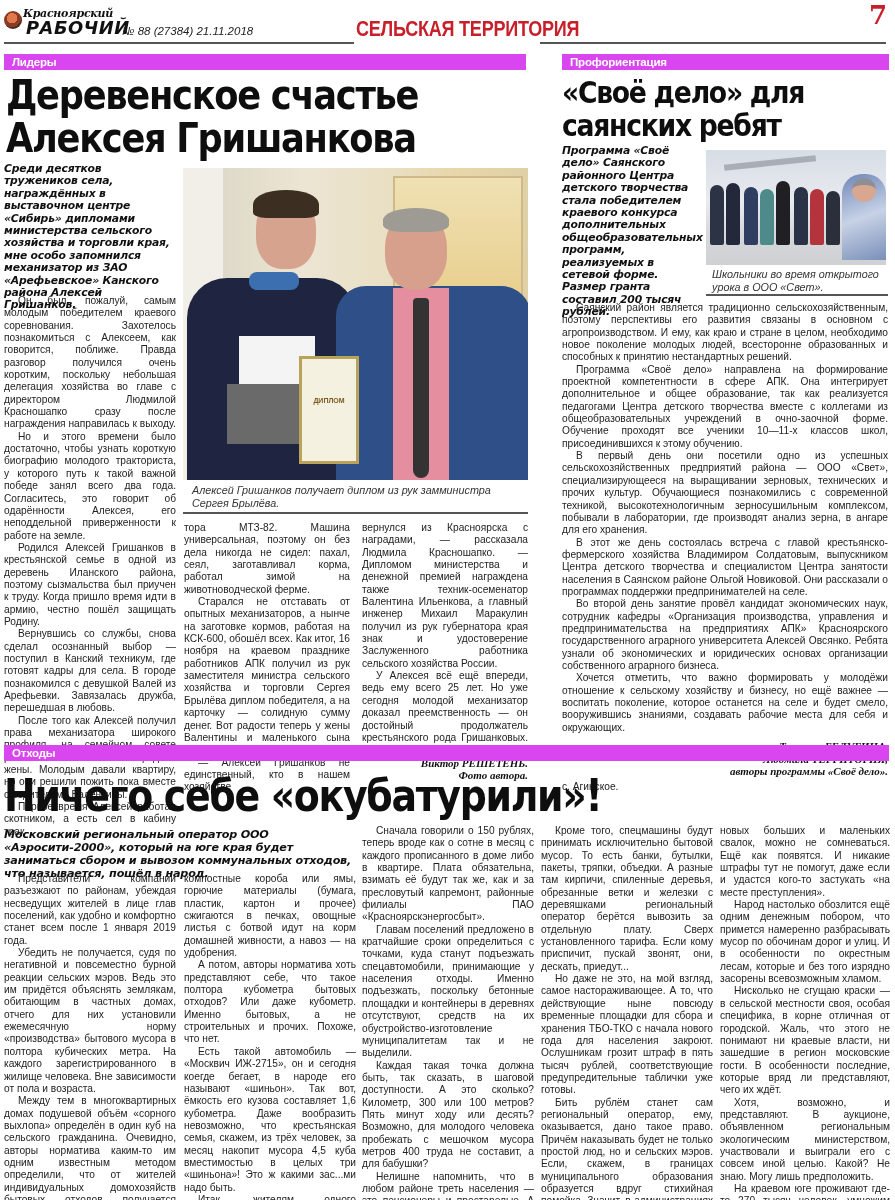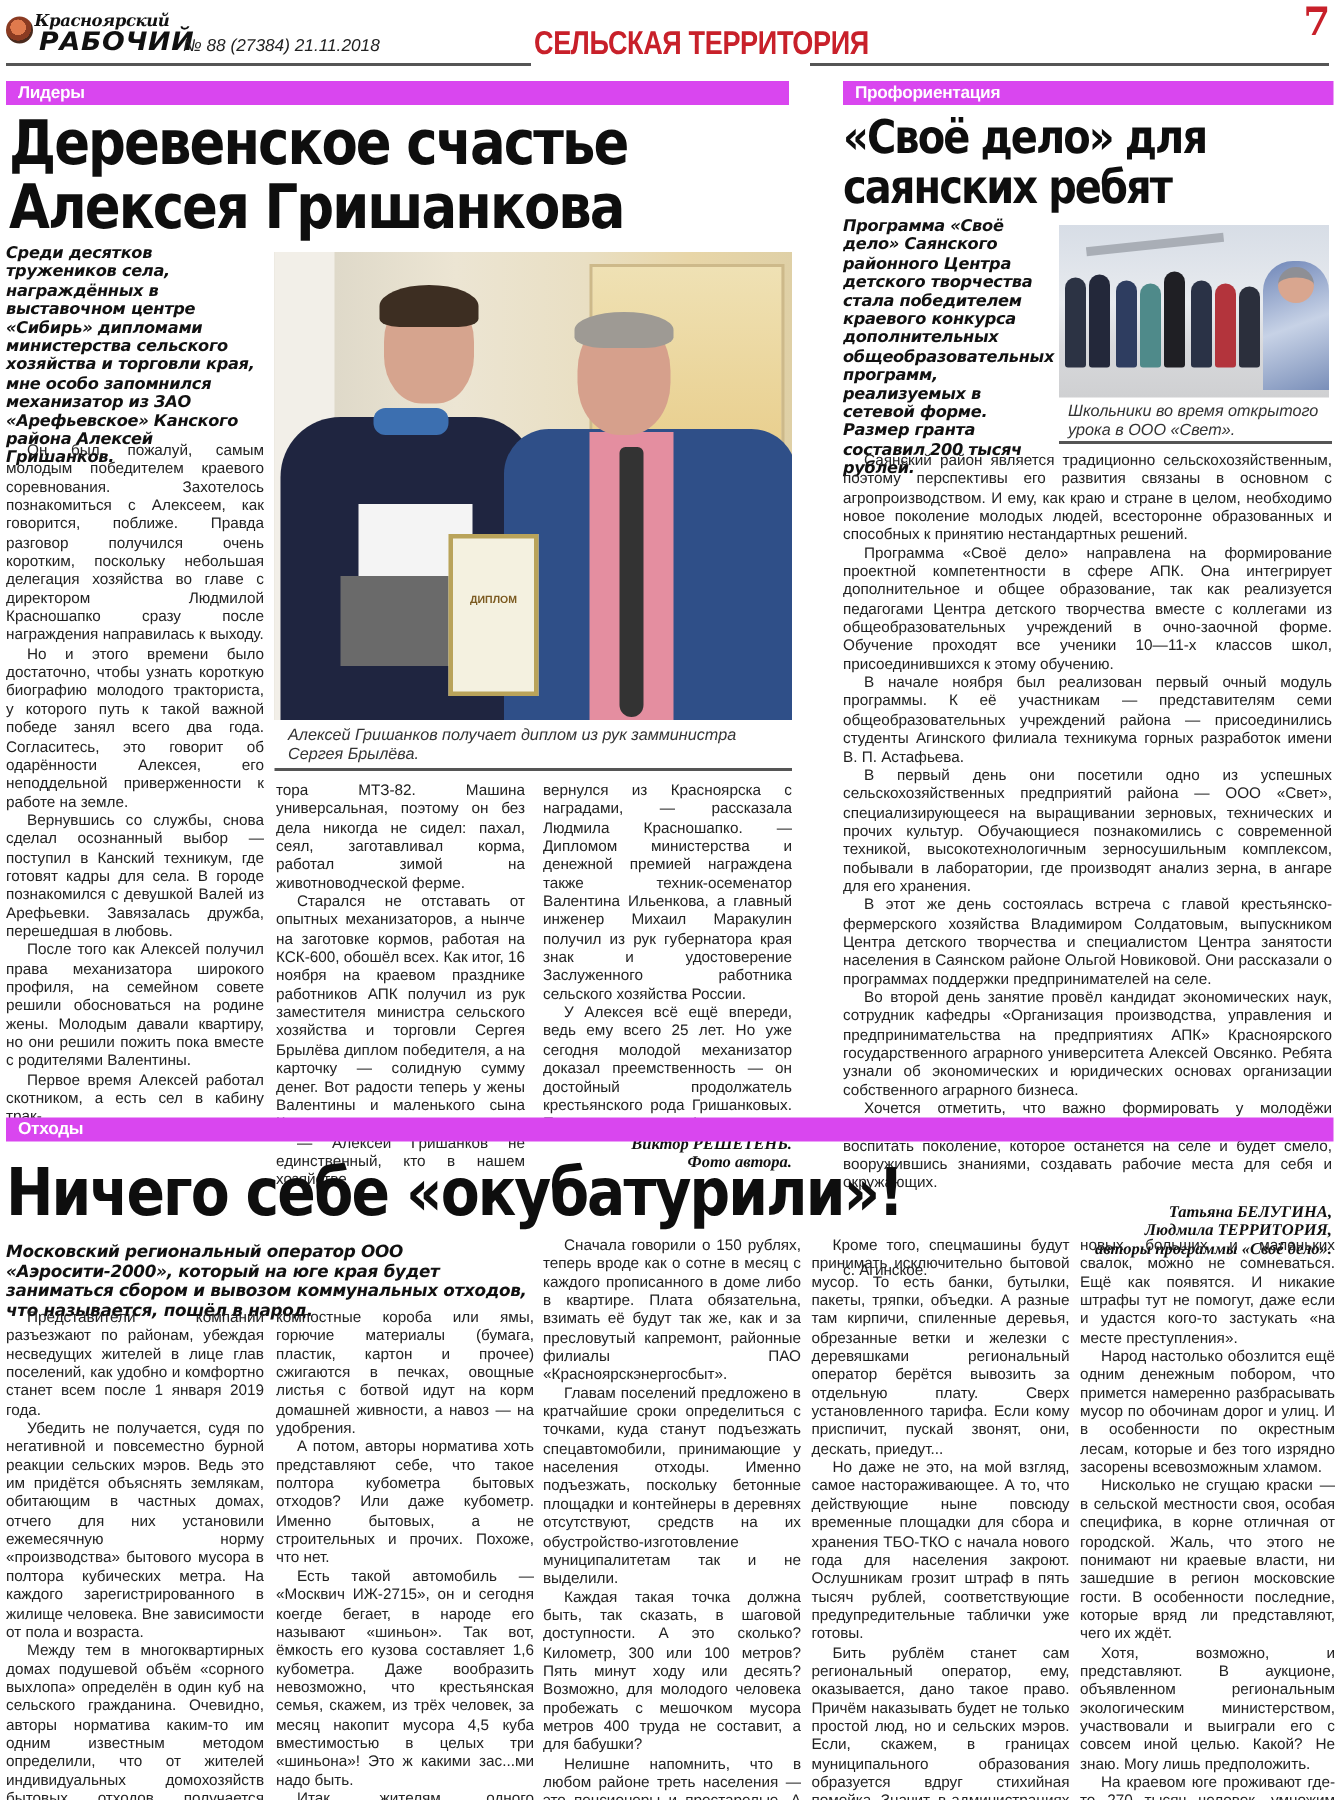--- a/index.html
+++ b/index.html
@@ -110,20 +110,21 @@
     <div class="diploma">
         <span>ДИПЛОМ</span>
       </div>
   </div>
   <p class="caption" style="left:192px; top:484px; width:330px;">Алексей Гришанков получает диплом из рук замминистра Сергея Брылёва.</p>
   <div class="hr" style="left:183px; top:512px; width:345px;"></div>
 
   <div class="col" style="left:4px; top:295px; width:172px;">
     <p>Он был, пожалуй, самым молодым победителем краевого соревнования. Захотелось познакомиться с Алексеем, как говорится, поближе. Правда разговор получился очень коротким, поскольку небольшая делегация хозяйства во главе с директором Людмилой Красношапко сразу после награждения направилась к выходу.</p>
     <p>Но и этого времени было достаточно, чтобы узнать короткую биографию молодого тракториста, у которого путь к такой важной победе занял всего два года. Согласитесь, это говорит об одарённости Алексея, его неподдельной приверженности к работе на земле.</p>
+    <p>Родился Алексей Гришанков в крестьянской семье в одной из деревень Иланского района, поэтому сызмальства был приучен к труду. Когда пришло время идти в армию, честно пошёл защищать Родину.</p>
     <p>Вернувшись со службы, снова сделал осознанный выбор — поступил в Канский техникум, где готовят кадры для села. В городе познакомился с девушкой Валей из Арефьевки. Завязалась дружба, перешедшая в любовь.</p>
     <p>После того как Алексей получил права механизатора широкого профиля, на семейном совете решили обосноваться на родине жены. Молодым давали квартиру, но они решили пожить пока вместе с родителями Валентины.</p>
     <p>Первое время Алексей работал скотником, а есть сел в кабину трак-</p>
   </div>
   <div class="col" style="left:184px; top:522px; width:166px;">
     <p style="text-indent:0">тора МТЗ-82. Машина универсальная, поэтому он без дела никогда не сидел: пахал, сеял, заготавливал корма, работал зимой на животноводческой ферме.</p>
     <p>Старался не отставать от опытных механизаторов, а нынче на заготовке кормов, работая на КСК-600, обошёл всех. Как итог, 16 ноября на краевом празднике работников АПК получил из рук заместителя министра сельского хозяйства и торговли Сергея Брылёва диплом победителя, а на карточку — солидную сумму денег. Вот радости теперь у жены Валентины и маленького сына Коленьки.</p>
     <p>— Алексей Гришанков не единственный, кто в нашем хозяйстве</p>
   </div>
   <div class="col" style="left:362px; top:522px; width:166px;">
@@ -154,21 +155,20 @@
     <div class="person" style="left:120px; height:54px; background:#2b2f3c;"></div>
     <div class="bigman"></div>
     <div class="bigman-head"></div>
   </div>
   <p class="caption" style="left:712px; top:268px; width:176px;">Школьники во время открытого урока в ООО «Свет».</p>
   <div class="hr" style="left:706px; top:294px; width:182px;"></div>
 
   <div class="col" style="left:562px; top:302px; width:326px;">
     <p>Саянский район является традиционно сельскохозяйственным, поэтому перспективы его развития связаны в основном с агропроизводством. И ему, как краю и стране в целом, необходимо новое поколение молодых людей, всесторонне образованных и способных к принятию нестандартных решений.</p>
     <p>Программа «Своё дело» направлена на формирование проектной компетентности в сфере АПК. Она интегрирует дополнительное и общее образование, так как реализуется педагогами Центра детского творчества вместе с коллегами из общеобразовательных учреждений в очно-заочной форме. Обучение проходят все ученики 10—11-х классов школ, присоединившихся к этому обучению.</p>
-    <p>В начале ноября был реализован первый очный модуль программы. К её участникам — представителям семи общеобразовательных учреждений района — присоединились студенты Агинского филиала техникума горных разработок имени В. П. Астафьева.</p>
     <p>В первый день они посетили одно из успешных сельскохозяйственных предприятий района — ООО «Свет», специализирующееся на выращивании зерновых, технических и прочих культур. Обучающиеся познакомились с современной техникой, высокотехнологичным зерносушильным комплексом, побывали в лаборатории, где производят анализ зерна, в ангаре для его хранения.</p>
     <p>В этот же день состоялась встреча с главой крестьянско-фермерского хозяйства Владимиром Солдатовым, выпускником Центра детского творчества и специалистом Центра занятости населения в Саянском районе Ольгой Новиковой. Они рассказали о программах поддержки предпринимателей на селе.</p>
     <p>Во второй день занятие провёл кандидат экономических наук, сотрудник кафедры «Организация производства, управления и предпринимательства на предприятиях АПК» Красноярского государственного аграрного университета Алексей Овсянко. Ребята узнали об экономических и юридических основах организации собственного аграрного бизнеса.</p>
     <p>Хочется отметить, что важно формировать у молодёжи отношение к сельскому хозяйству и бизнесу, но ещё важнее — воспитать поколение, которое останется на селе и будет смело, вооружившись знаниями, создавать рабочие места для себя и окружающих.</p>
     <div style="height:6px"></div>
     <p class="sig">Татьяна БЕЛУГИНА,</p>
     <p class="sig">Людмила ТЕРРИТОРИЯ,</p>
     <p class="sig">авторы программы «Своё дело».</p>
     <p style="text-indent:0; margin-top:3px;">с. Агинское.</p>
   </div>

